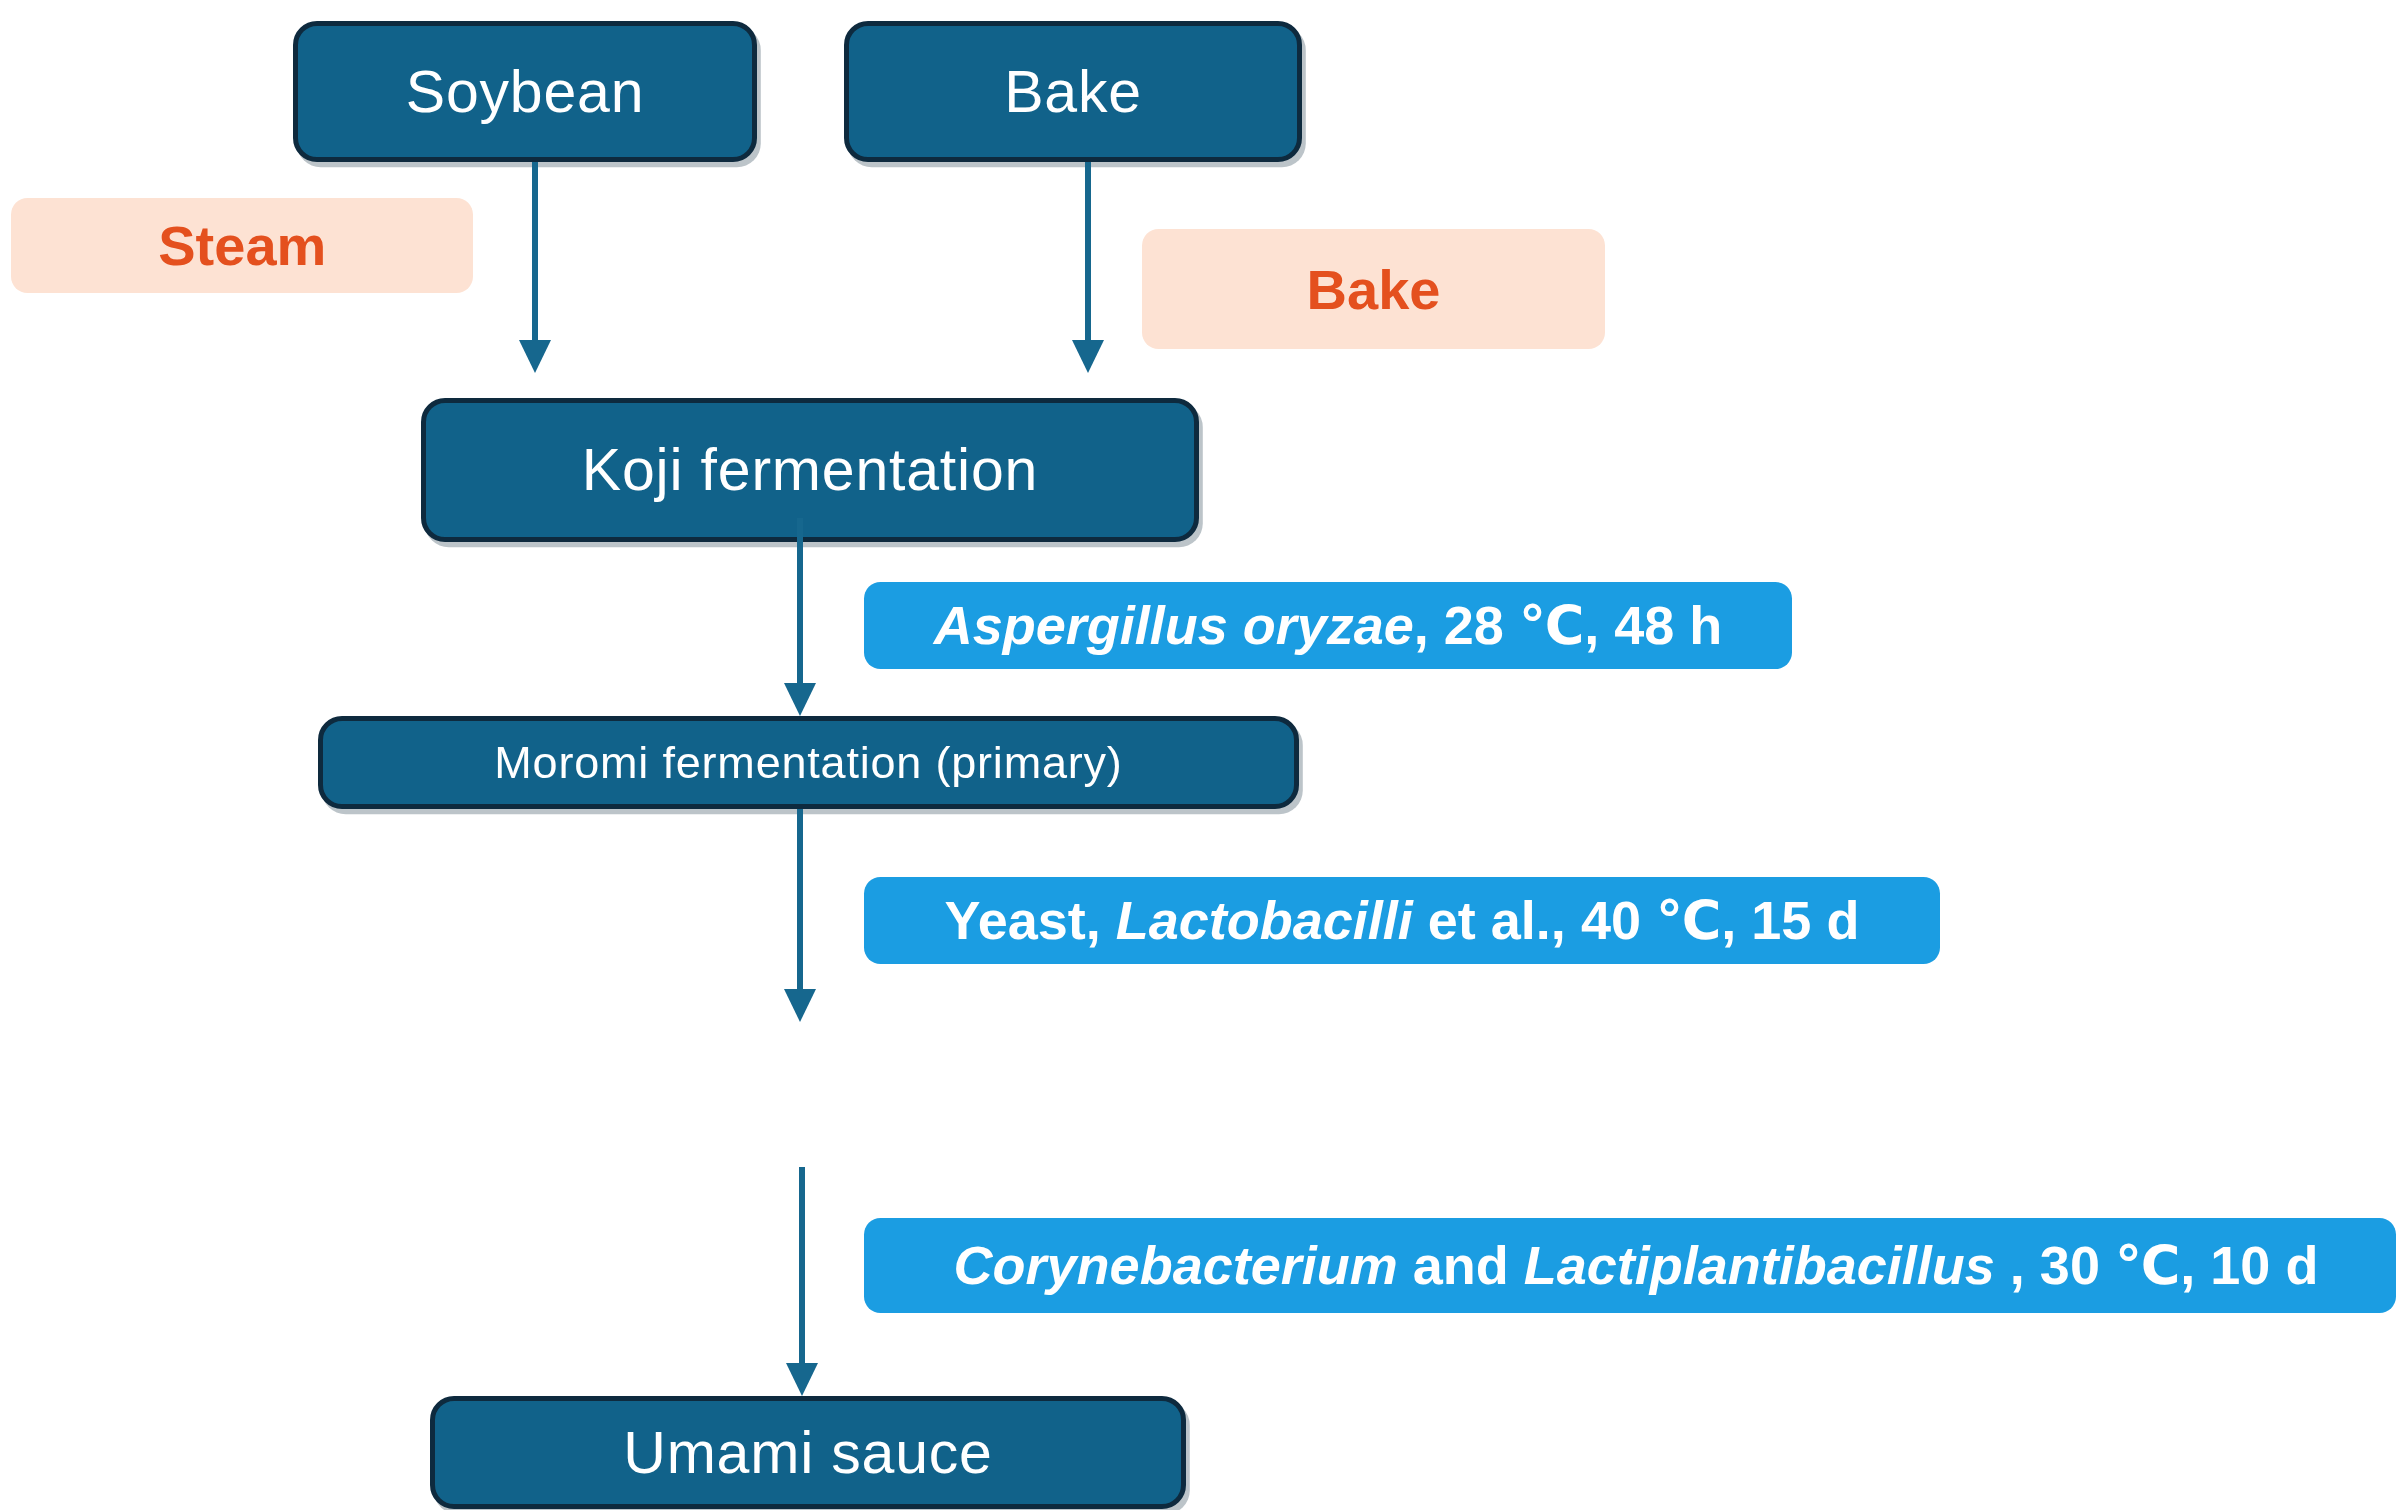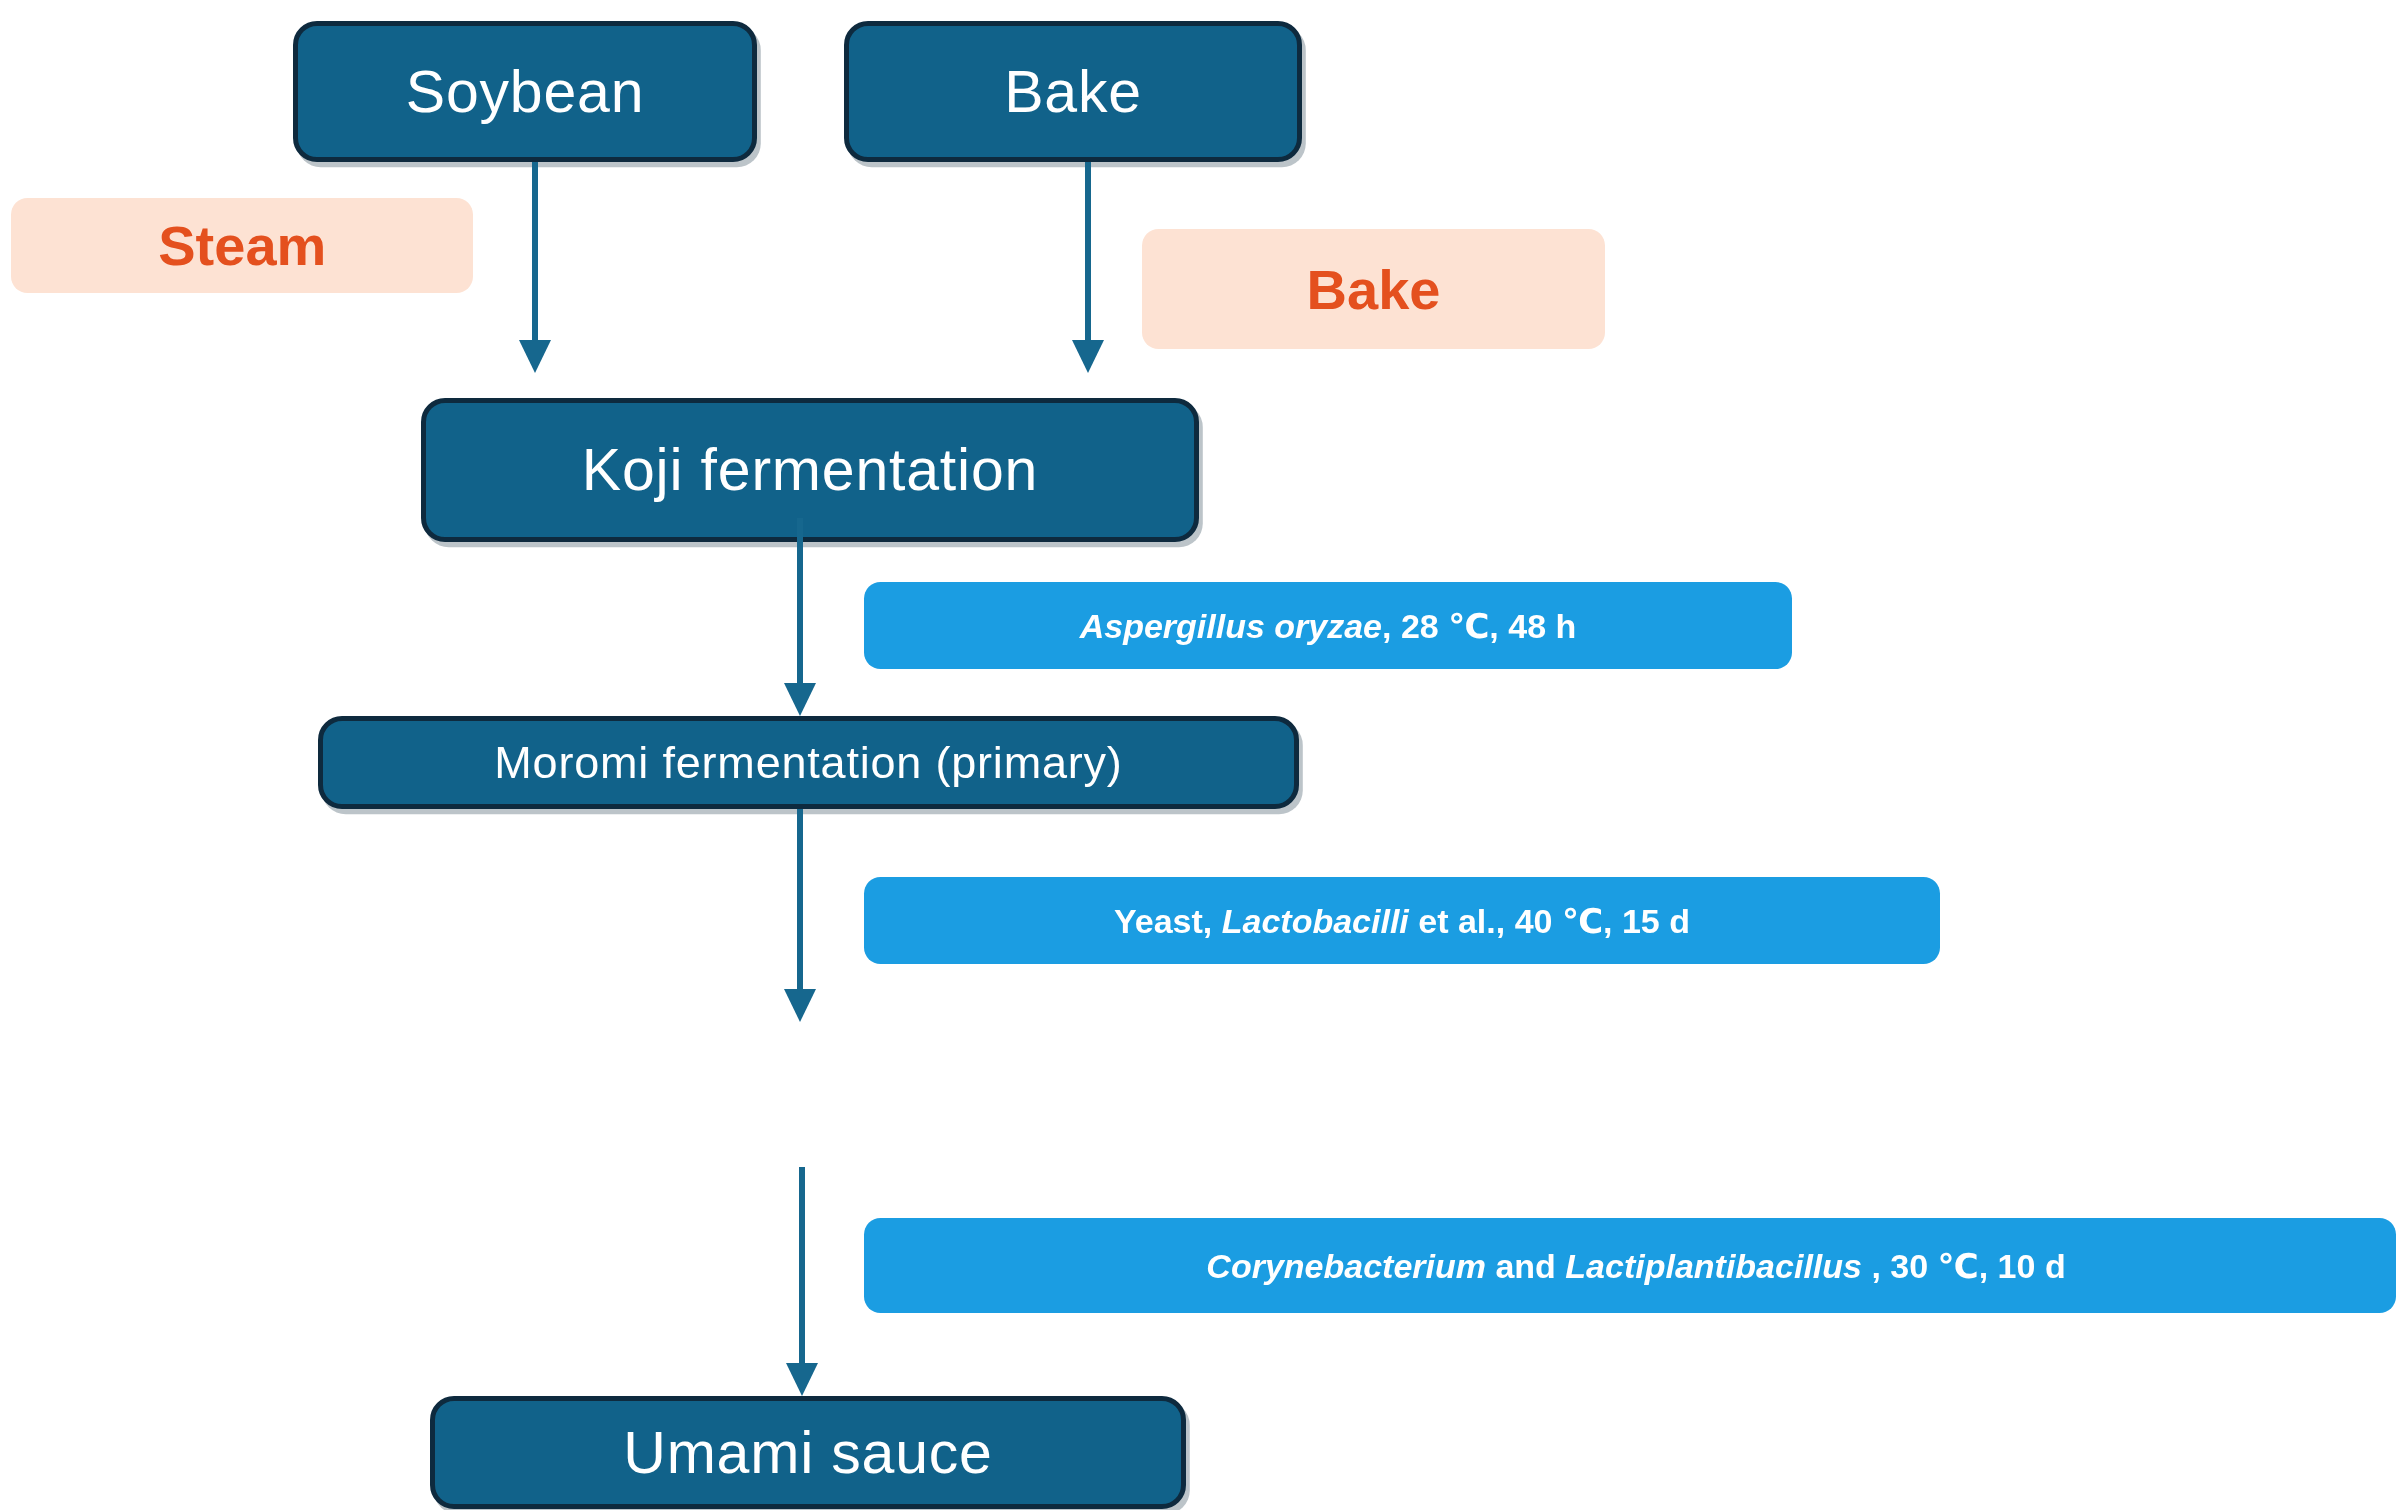--- a/index.html
+++ b/index.html
@@ -56,21 +56,21 @@
   }
   .cond {
     position: absolute;
     box-sizing: border-box;
     background: var(--label-fill);
     border-radius: 16.5px;
     display: flex;
     align-items: center;
     justify-content: center;
     color: var(--label-text);
-    font-size: 34px;
+    font-size: 54px;
     font-weight: 700;
     white-space: nowrap;
   }
   .cond i { font-style: italic; }
   .arrow-line {
     position: absolute;
     width: 6px;
     background: var(--arrow);
   }
   .arrow-head {

